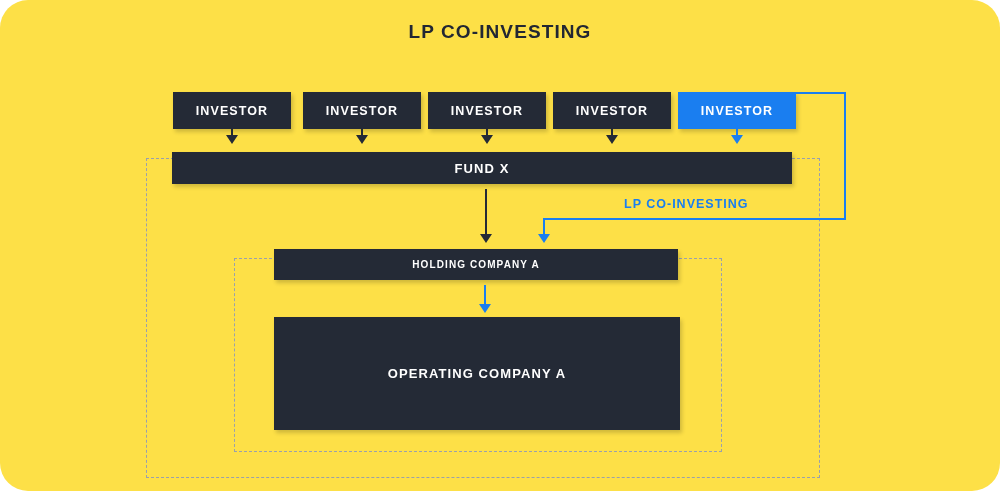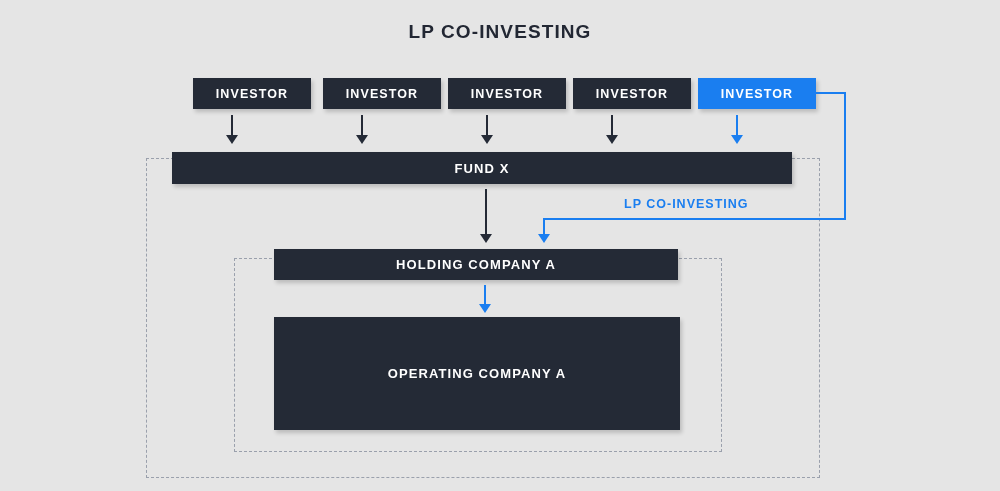--- a/index.html
+++ b/index.html
@@ -7,22 +7,23 @@
     padding: 0;
     background: #ffffff;
   }
   body {
     font-family: "Liberation Sans", sans-serif;
   }
   #canvas {
     position: relative;
     width: 1000px;
     height: 491px;
-    background: #e5e5e5;
+    background: #fde047;
     overflow: hidden;
+    border-radius: 28px;
   }
 
   
   .title {
     position: absolute;
     left: 0;
     top: 21px;
     width: 1000px;
     text-align: center;
     font-size: 19px;
@@ -60,37 +61,37 @@
     justify-content: center;
     color: #ffffff;
     font-weight: bold;
     letter-spacing: 1.1px;
     font-size: 12.5px;
     background: #242a36;
     box-shadow: 2px 3px 4px rgba(0,0,0,0.18);
   }
   .node.blue { background: #1a7ef0; }
 
-  .inv { top: 78px; width: 118px; height: 31px; margin-left: 20px; }
+  .inv { top: 92px; width: 118px; height: 37px; }
   .inv1 { left: 173px; }
   .inv2 { left: 303px; }
   .inv3 { left: 428px; }
   .inv4 { left: 553px; }
   .inv5 { left: 678px; }
 
   .fund {
     left: 172px; top: 152px;
     width: 620px; height: 32px;
     font-size: 13px;
     justify-content: center;
   }
   .holding {
     left: 274px; top: 249px;
     width: 404px; height: 31px;
-    font-size: 13px;
+    font-size: 10px;
   }
   .operating {
     left: 274px; top: 317px;
     width: 406px; height: 113px;
     font-size: 13px;
     justify-content: center;
   }
 
   
   .vline {

